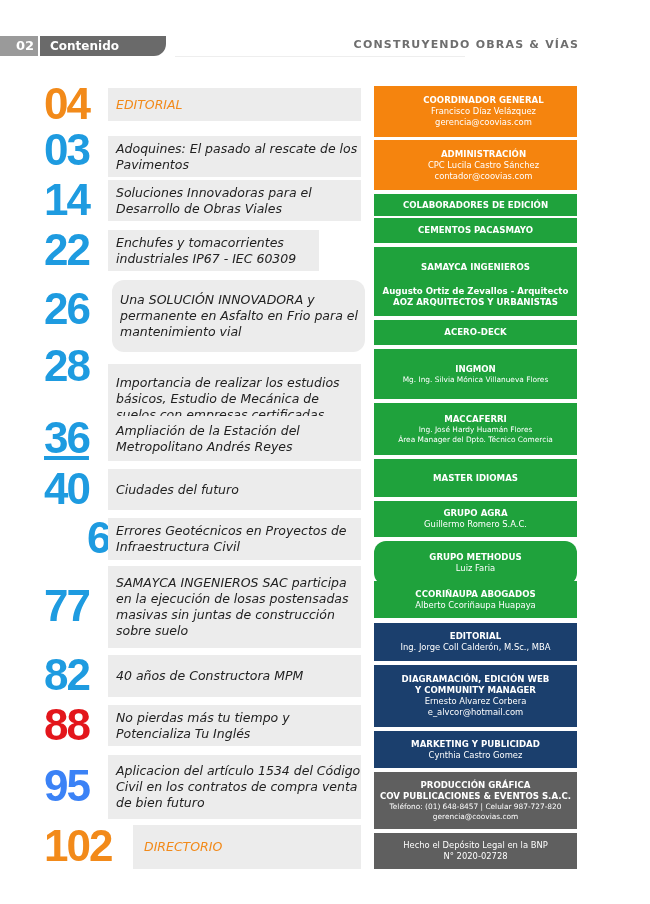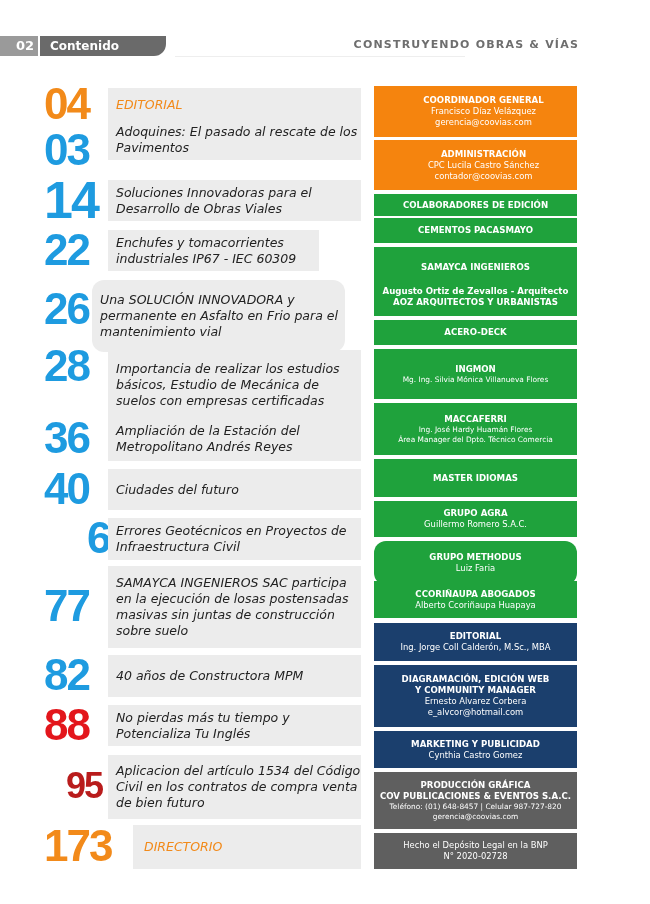--- a/index.html
+++ b/index.html
@@ -62,57 +62,57 @@
 
 <div id="toc">
     <div class="toc-row">
       <div class="toc-num" style="left: 44px; width: 58px; text-align: left; top: 77.5px; font-size: 44px; line-height: 52px; color: rgb(242, 138, 26);">04</div>
       <div class="toc-bar" style="left: 108px; top: 88px; width: 253px; height: 33px;">
         <span class="toc-title accent">EDITORIAL</span>
       </div>
     </div>
     <div class="toc-row">
       <div class="toc-num" style="left: 44px; width: 58px; text-align: left; top: 123.5px; font-size: 44px; line-height: 52px; color: rgb(30, 155, 224);">03</div>
-      <div class="toc-bar" style="left: 108px; top: 119px; width: 253px; height: 41px;">
+      <div class="toc-bar" style="left: 108px; top: 136px; width: 253px; height: 41px;">
         <span class="toc-title">Adoquines: El pasado al rescate de los
 Pavimentos</span>
       </div>
     </div>
     <div class="toc-row">
-      <div class="toc-num" style="left: 44px; width: 58px; text-align: left; top: 173.5px; font-size: 52px; line-height: 52px; color: rgb(30, 155, 224);">14</div>
+      <div class="toc-num" style="left: 44px; width: 58px; text-align: left; top: 173.5px; font-size: 44px; line-height: 52px; color: rgb(30, 155, 224);">14</div>
       <div class="toc-bar" style="left: 108px; top: 180px; width: 253px; height: 41px;">
         <span class="toc-title">Soluciones Innovadoras para el
 Desarrollo de Obras Viales</span>
       </div>
     </div>
     <div class="toc-row">
       <div class="toc-num" style="left: 44px; width: 58px; text-align: left; top: 223.5px; font-size: 44px; line-height: 52px; color: rgb(30, 155, 224);">22</div>
       <div class="toc-bar" style="left: 108px; top: 230px; width: 211px; height: 41px;">
         <span class="toc-title">Enchufes y tomacorrientes
 industriales IP67 - IEC 60309</span>
       </div>
     </div>
     <div class="toc-row">
       <div class="toc-num" style="left: 44px; width: 58px; text-align: left; top: 283px; font-size: 44px; line-height: 52px; color: rgb(30, 155, 224);">26</div>
-      <div class="toc-bar" style="left: 92px; top: 280px; width: 253px; height: 72px; border-radius: 12px;">
+      <div class="toc-bar" style="left: 112px; top: 280px; width: 253px; height: 72px; border-radius: 12px;">
         <span class="toc-title">Una SOLUCIÓN INNOVADORA y
 permanente en Asfalto en Frio para el
 mantenimiento vial</span>
       </div>
     </div>
     <div class="toc-row">
       <div class="toc-num" style="left: 44px; width: 58px; text-align: left; top: 340px; font-size: 44px; line-height: 52px; color: rgb(30, 155, 224);">28</div>
-      <div class="toc-bar" style="left: 108px; top: 350px; width: 253px; height: 70px;">
+      <div class="toc-bar" style="left: 108px; top: 364px; width: 253px; height: 70px;">
         <span class="toc-title">Importancia de realizar los estudios
 básicos, Estudio de Mecánica de
 suelos con empresas certificadas</span>
       </div>
     </div>
     <div class="toc-row">
-      <div class="toc-num" style="left: 44px; width: 58px; text-align: left; top: 411.5px; font-size: 44px; line-height: 52px; color: rgb(30, 155, 224);">36</div>
+      <div class="toc-num" style="left: 44px; width: 58px; text-align: left; top: 411.5px; font-size: 44px; line-height: 52px; color: rgb(30, 155, 224); text-decoration: underline;">36</div>
       <div class="toc-bar" style="left: 108px; top: 416px; width: 253px; height: 45px;">
         <span class="toc-title">Ampliación de la Estación del
 Metropolitano Andrés Reyes</span>
       </div>
     </div>
     <div class="toc-row">
       <div class="toc-num" style="left: 44px; width: 58px; text-align: left; top: 462.5px; font-size: 44px; line-height: 52px; color: rgb(30, 155, 224);">40</div>
       <div class="toc-bar" style="left: 108px; top: 469px; width: 253px; height: 41px;">
         <span class="toc-title">Ciudades del futuro</span>
       </div>
@@ -140,29 +140,29 @@
       </div>
     </div>
     <div class="toc-row">
       <div class="toc-num" style="left: 44px; width: 58px; text-align: left; top: 698.5px; font-size: 44px; line-height: 52px; color: rgb(227, 22, 28);">88</div>
       <div class="toc-bar" style="left: 108px; top: 705px; width: 253px; height: 41px;">
         <span class="toc-title">No pierdas más tu tiempo y
 Potencializa Tu Inglés</span>
       </div>
     </div>
     <div class="toc-row">
-      <div class="toc-num" style="left: 44px; width: 58px; text-align: right; top: 760px; font-size: 36px; line-height: 52px; color: #b91c1c;">95</div>
+      <div class="toc-num" style="left: 44px; width: 58px; text-align: left; top: 760px; font-size: 44px; line-height: 52px; color: #3b82f6;">95</div>
       <div class="toc-bar" style="left: 108px; top: 755px; width: 253px; height: 64px;">
         <span class="toc-title">Aplicacion del artículo 1534 del Código
 Civil en los contratos de compra venta
 de bien futuro</span>
       </div>
     </div>
     <div class="toc-row">
-      <div class="toc-num" style="left: 44px; width: 83px; text-align: left; top: 820px; font-size: 44px; line-height: 52px; color: rgb(242, 138, 26);">173</div>
+      <div class="toc-num" style="left: 44px; width: 83px; text-align: left; top: 820px; font-size: 44px; line-height: 52px; color: rgb(242, 138, 26);">102</div>
       <div class="toc-bar" style="left: 133px; top: 825px; width: 228px; height: 44px; padding-left: 11px;">
         <span class="toc-title accent">DIRECTORIO</span>
       </div>
     </div>
   </div>
 
 <div id="credits">
     <div class="box orange" style="top: 86px; height: 51px;">
       <div class="t">COORDINADOR GENERAL</div>
       <div class="s">Francisco Díaz Velázquez</div>

